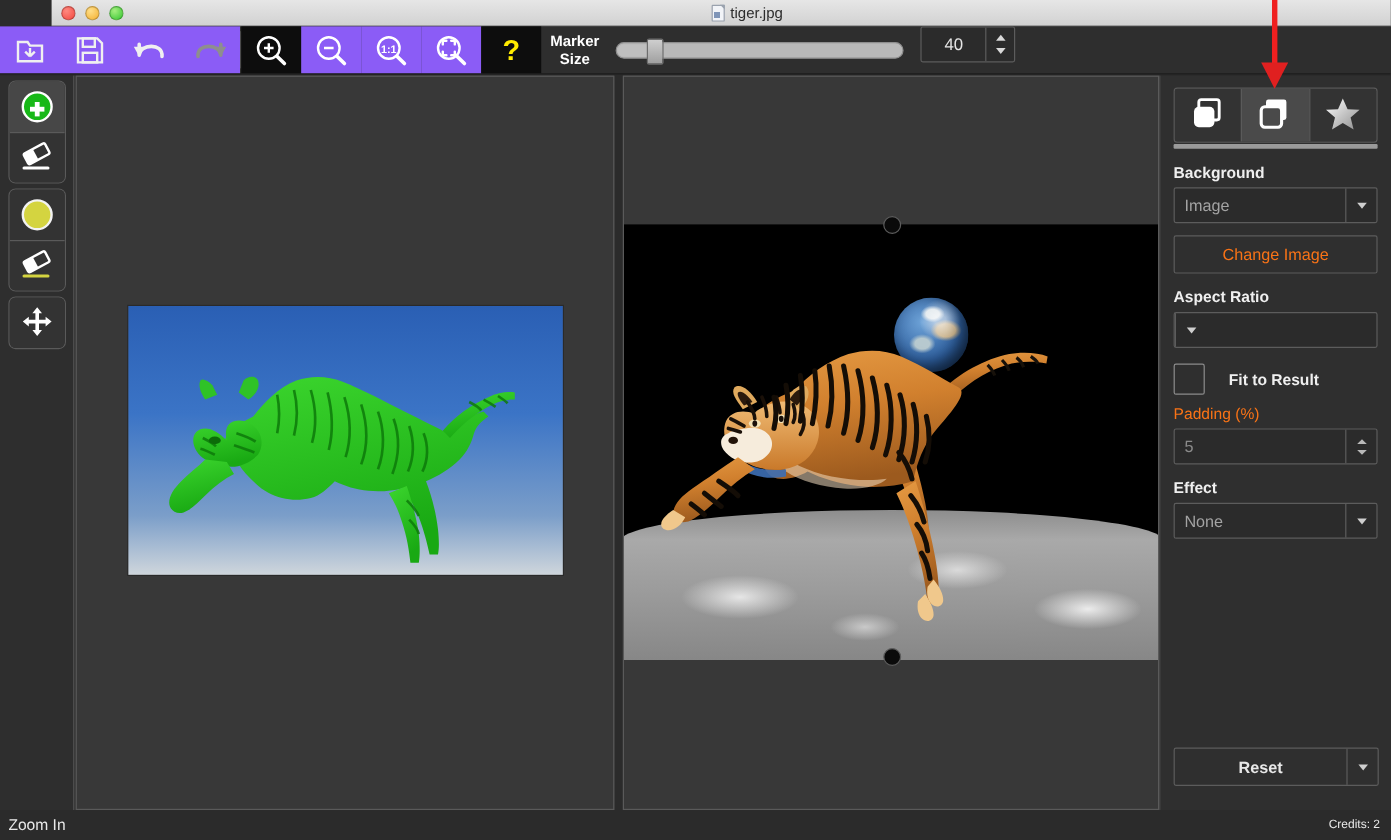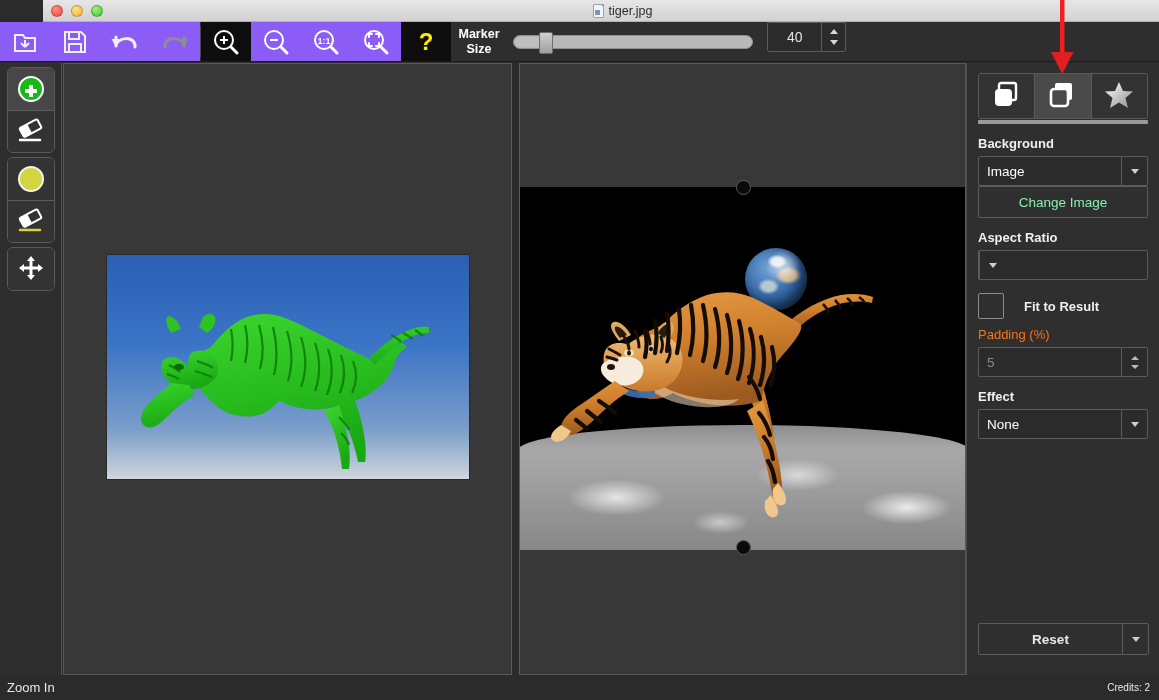--- a/index.html
+++ b/index.html
@@ -178,39 +178,39 @@
   .tab + .tab{ border-left:1px solid #5a5a5a; }
   .tabs-underline{ height:4px; background:#9a9a9a; margin-top:1px; border-radius:1px;}
 
   .sec-label{ margin-top:12px; font-weight:bold; font-size:13px; color:#efefef; }
   .sec-label.dim{ color:#f97316; font-weight:normal; }
 
   .combo{
     margin-top:5px; height:30px; display:flex;
     border:1px solid #5c5c5c; border-radius:2px; background:#2b2b2b;
   }
-  .combo .txt{ flex:1; display:flex; align-items:center; padding-left:8px; font-size:13.5px; color:#ffffff;}
+  .combo .txt{ flex:1; display:flex; align-items:center; padding-left:8px; font-size:13.5px; color:#a3a3a3;}
   .combo .txt.dim{ color:#8b8b8b; }
   .combo .arrow{
     width:26px; border-left:1px solid #5c5c5c;
     display:flex; align-items:center; justify-content:center;
   }
   .combo .spin{
     width:26px; border-left:1px solid #5c5c5c;
     display:flex; flex-direction:column; align-items:center; justify-content:center; gap:5px;
   }
   .caret-sm{ width:0;height:0;border-left:4px solid transparent;border-right:4px solid transparent;border-top:5px solid #cfcfcf;}
   .caret-up-sm{ width:0;height:0;border-left:4px solid transparent;border-right:4px solid transparent;border-bottom:4px solid #b9b9b9;}
   .caret-dn-sm{ width:0;height:0;border-left:4px solid transparent;border-right:4px solid transparent;border-top:4px solid #b9b9b9;}
 
   .btn-plain{
-    margin-top:0; height:32px; width:100%;
+    margin-top:10px; height:32px; width:100%;
     border:1px solid #5c5c5c; border-radius:2px; background:#2f2f2f;
     display:flex; align-items:center; justify-content:center;
-    font-size:13.5px; color:#86efac;
+    font-size:13.5px; color:#f97316;
   }
   .checkrow{ margin-top:13px; display:flex; align-items:center; gap:20px; }
   .checkbox{
     width:26px; height:26px; border:1px solid #8c8c8c; background:#2f2f2f; border-radius:2px;
   }
   .checkrow .lbl{ font-weight:bold; font-size:13px; color:#efefef; }
 
   .reset-wrap{
     position:absolute; left:11px; bottom:20px; width:171px; height:32px;
     display:flex; border:1px solid #5c5c5c; border-radius:2px; background:#2f2f2f;

